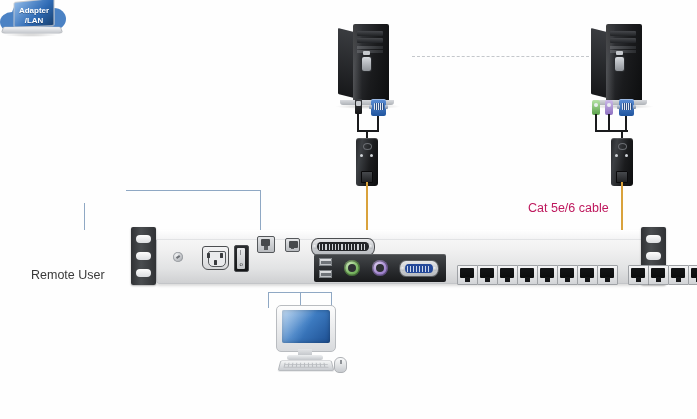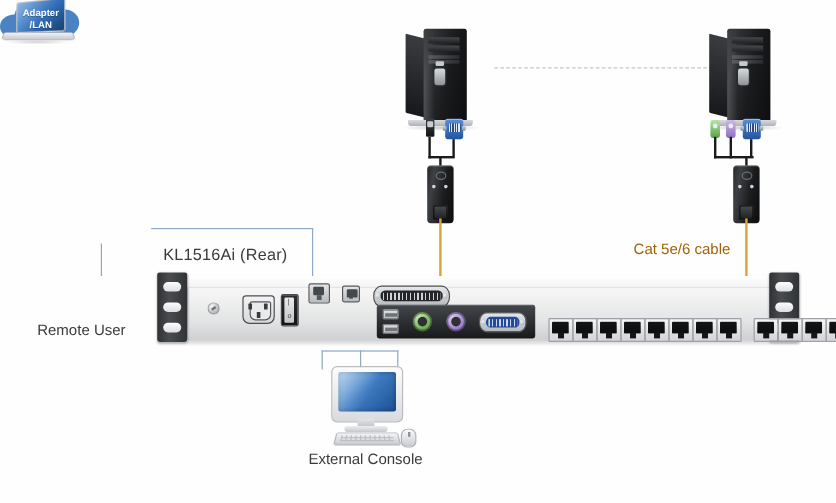--- a/index.html
+++ b/index.html
@@ -2,21 +2,21 @@
 <html><head>
 <meta charset="utf-8">
 <style>
   html,body{margin:0;padding:0;background:#fff;}
   body{width:697px;height:419px;position:relative;overflow:hidden;
        font-family:"Liberation Sans",sans-serif;background:#fefefe;}
   #stage{position:absolute;inset:0;}
   .lbl{position:absolute;color:#3a3a3a;white-space:nowrap;}
   .lbl-dev{font-size:13.5px;letter-spacing:.2px;}
   .lbl-cap{font-size:12.5px;}
-  .lbl-orange{font-size:12.5px;color:#a16207;}
+  .lbl-orange{font-size:12.5px;color:#be185d;}
 
   
   #cloud{left:62px;top:170px;width:68px;height:34px;}
   .cloudpuff{position:absolute;background:#4b82c4;border-radius:50%;}
   #cloudtext{position:absolute;left:0;top:6px;width:68px;text-align:center;
      color:#fff;font-size:8px;font-weight:bold;line-height:9.5px;z-index:3;
      text-shadow:0 1px 0 rgba(0,0,0,.25);}
 
   
   #laptop{left:50px;top:228px;width:62px;height:40px;}
@@ -298,21 +298,20 @@
 
   <div class="gline" style="left:84px;top:203px;width:1.3px;height:27px;"></div>
 
   <div id="laptop">
     <div class="lap-screen"></div>
     <div class="lap-base"></div>
     <div class="lap-shadow"></div>
   </div>
   <div class="lbl lbl-cap" style="left:31px;top:268px;">Remote User</div>
 
-  <div class="lbl lbl-dev" style="left:136px;top:205px;">KL1516Ai (Rear)</div>
 
   <div id="chassis">
 
     <div id="chassis-body"></div>
     <div id="chassis-top"></div>
 
     <div class="rackear" style="left:0px;">
       <span class="slot" style="top:8px;"></span>
       <span class="slot" style="top:25px;"></span>
       <span class="slot" style="top:42px;"></span>
@@ -433,15 +432,14 @@
 
   <div id="extconsole">
     <div class="crt-bez">
       <div class="crt-scr"></div>
     </div>
     <div class="crt-stand"></div>
     <div class="crt-foot"></div>
     <div class="kbd"></div>
     <div class="mouse"></div>
   </div>
-  <div class="lbl lbl-cap" style="left:257px;top:376px;">External Console</div>
 
 </div>
 
 </body></html>

